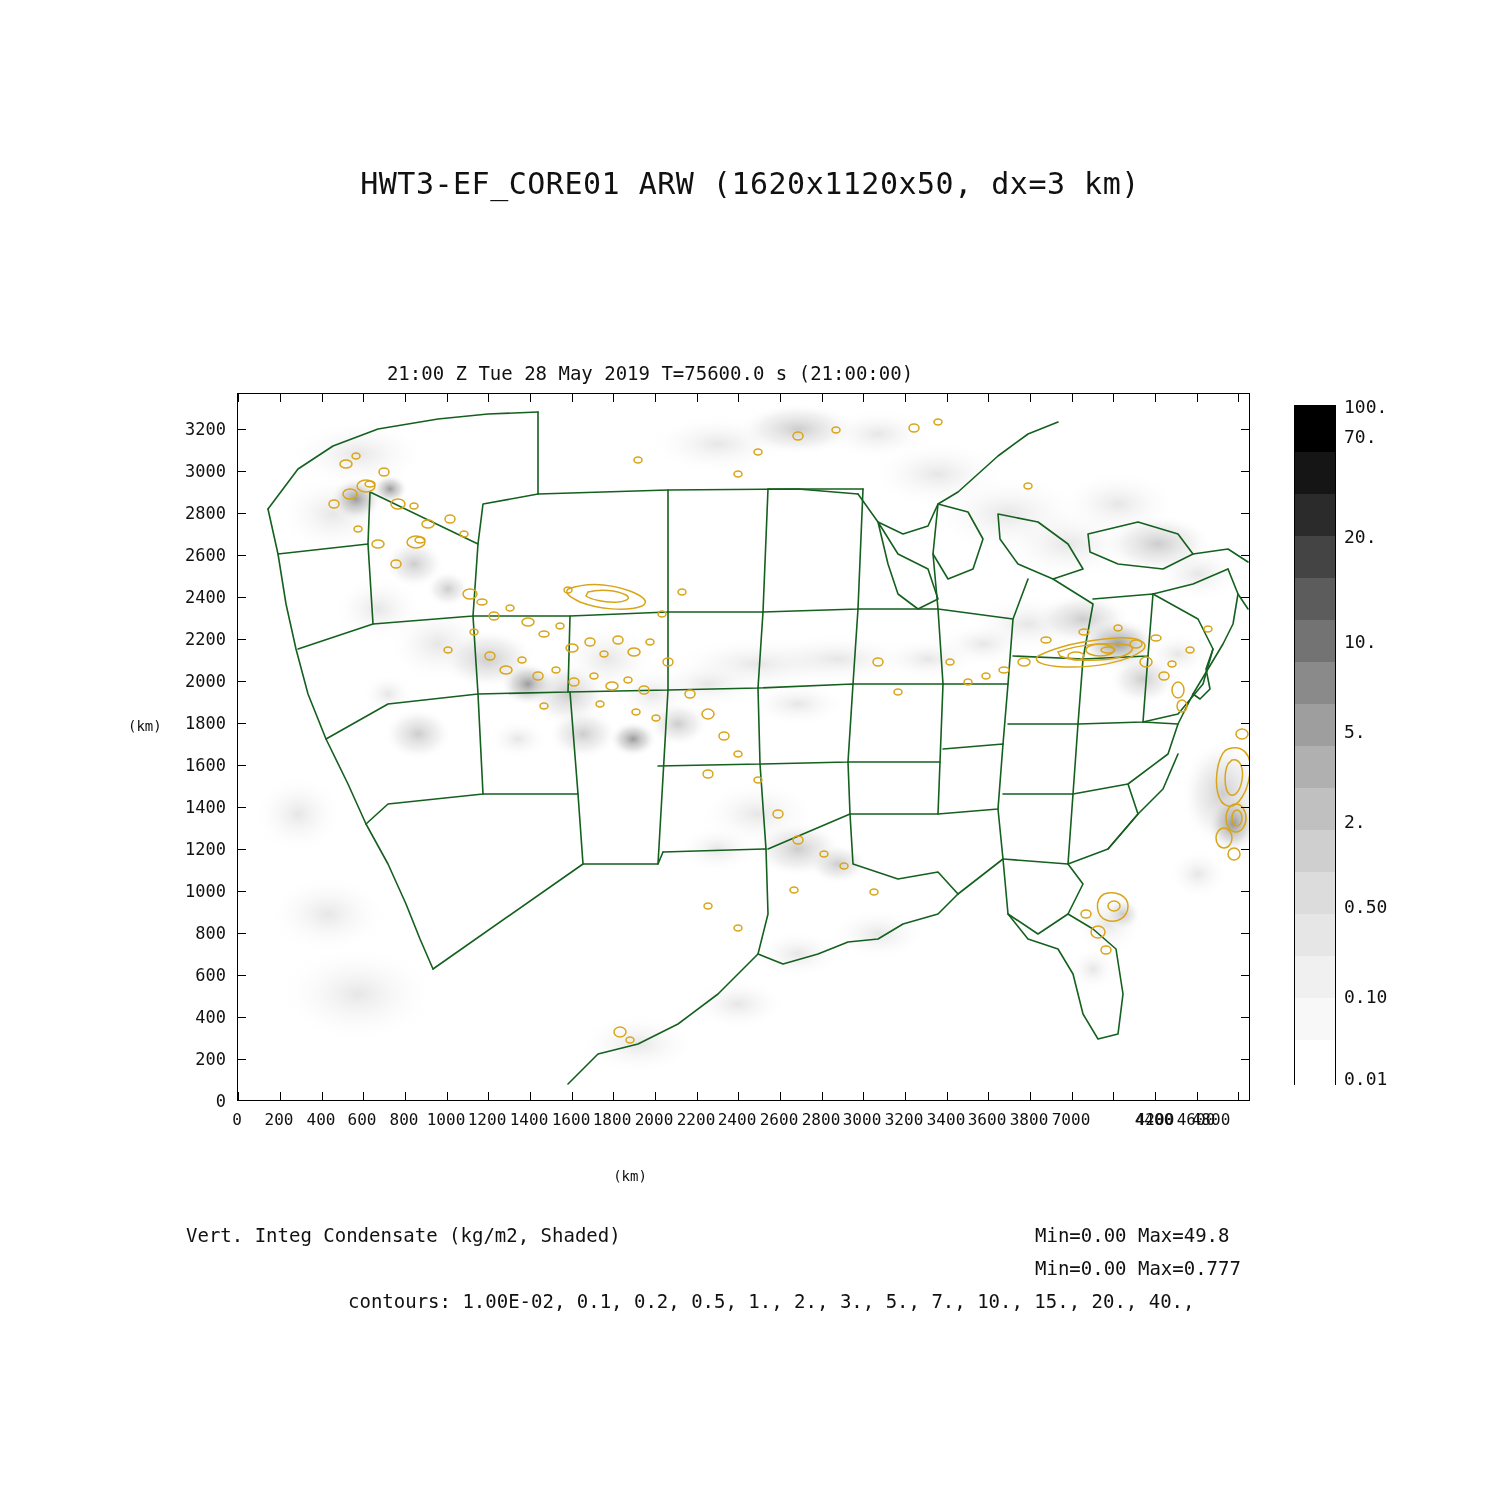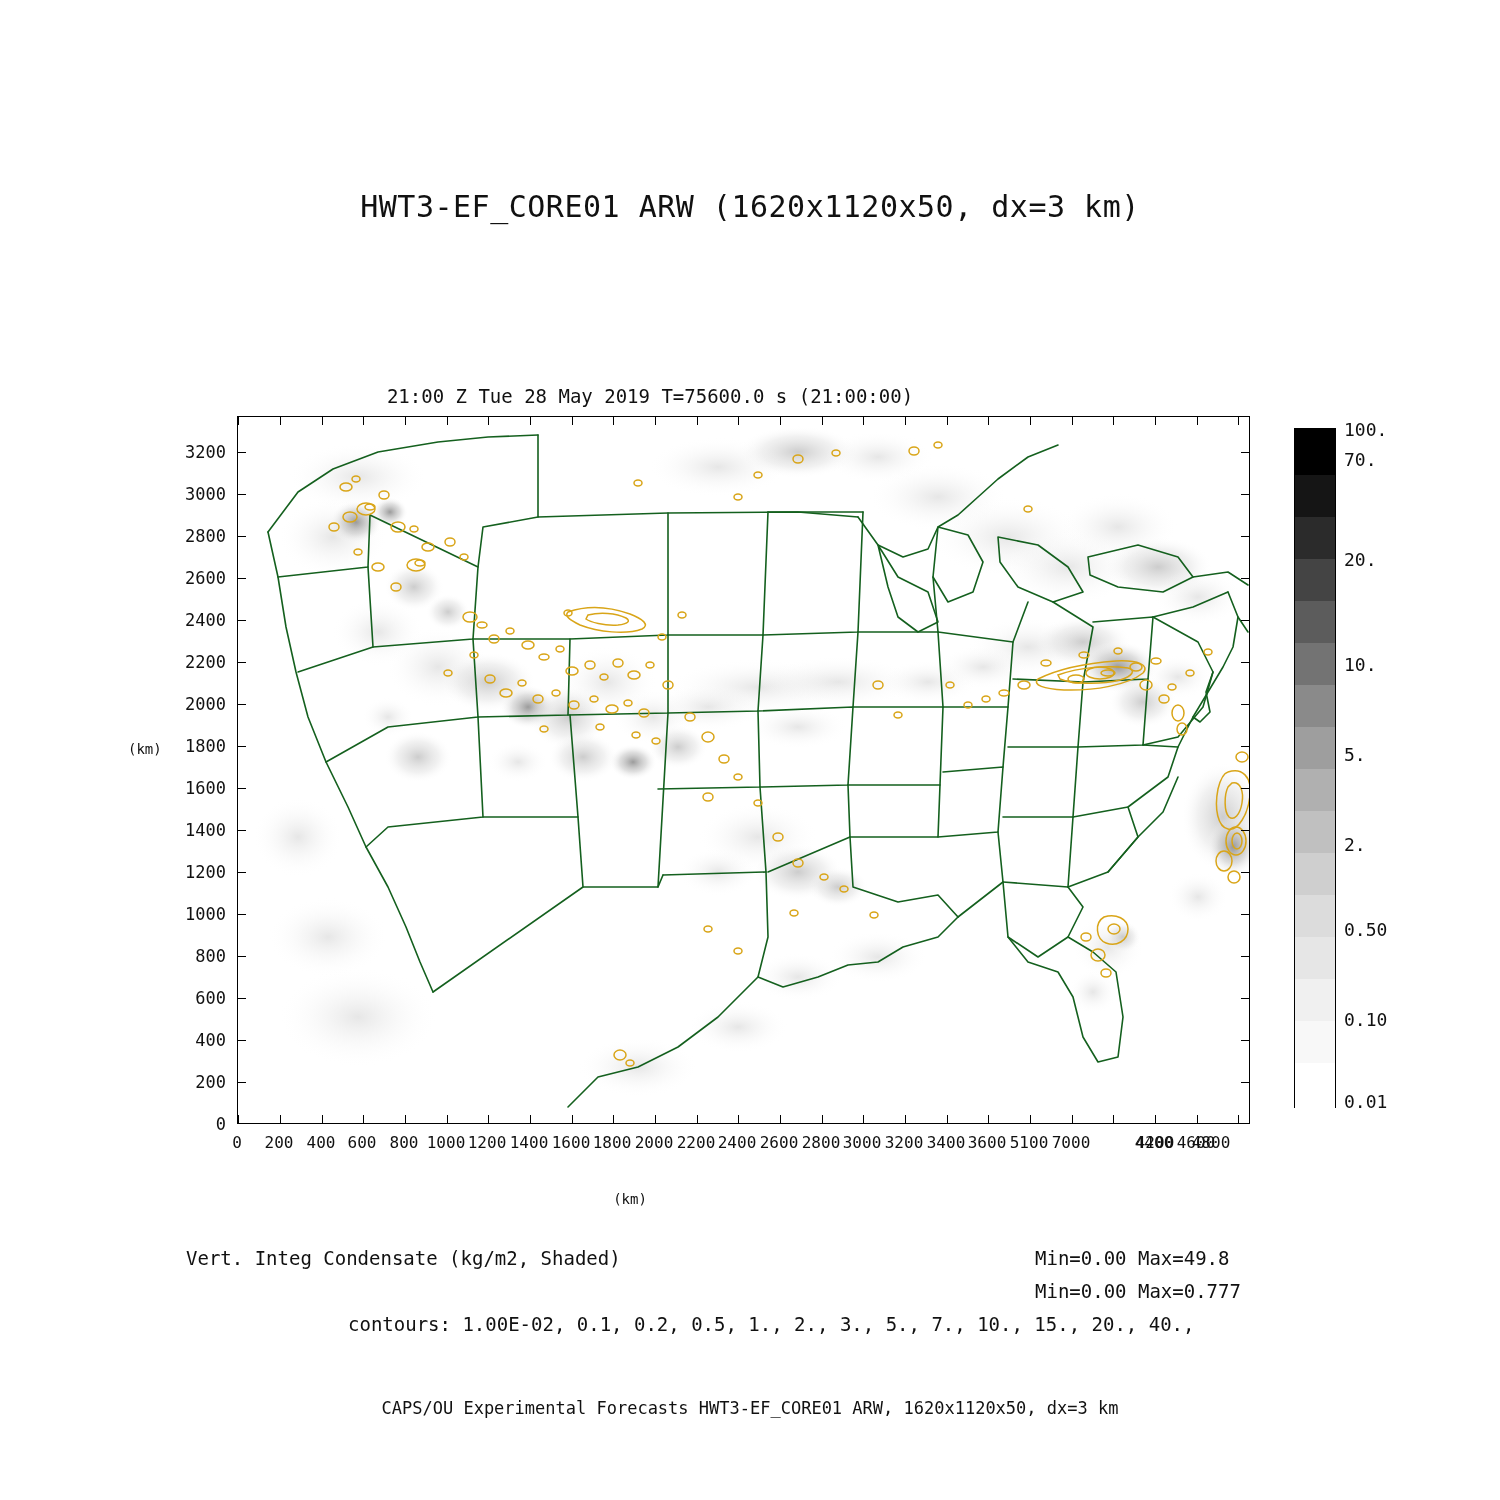--- a/index.html
+++ b/index.html
@@ -1,17 +1,17 @@
 <!DOCTYPE html>
 <html><head>
 <meta charset="utf-8">
 <style>
   html,body{margin:0;padding:0;background:#ffffff;}
   body{width:1500px;height:1500px;font-family:"DejaVu Sans Mono","Liberation Mono",monospace;color:#000;overflow:hidden;}
-  .page{position:relative;width:1500px;height:1180px;margin-top:23px;}
+  .page{position:relative;width:1500px;height:1180px;}
 
   .title{position:absolute;left:0;right:0;text-align:center;font-size:30px;letter-spacing:0.5px;color:#111;}
   #title-line1{top:166px;}
   #title-line2{top:228px;}
 
   .subtitle{position:absolute;left:0;right:0;text-align:center;font-size:19px;color:#111;}
   #plot-subtitle{top:362px;left:-200px;}
 
   
   .plot-frame{position:absolute;left:237px;top:393px;width:1013px;height:708px;border:1.5px solid #000;box-sizing:border-box;background:#fff;overflow:hidden;}
@@ -458,21 +458,21 @@
     <div class="xtick-label" style="left:585px;top:1110px">1800</div>
     <div class="xtick-label" style="left:627px;top:1110px">2000</div>
     <div class="xtick-label" style="left:669px;top:1110px">2200</div>
     <div class="xtick-label" style="left:710px;top:1110px">2400</div>
     <div class="xtick-label" style="left:752px;top:1110px">2600</div>
     <div class="xtick-label" style="left:794px;top:1110px">2800</div>
     <div class="xtick-label" style="left:835px;top:1110px">3000</div>
     <div class="xtick-label" style="left:877px;top:1110px">3200</div>
     <div class="xtick-label" style="left:919px;top:1110px">3400</div>
     <div class="xtick-label" style="left:960px;top:1110px">3600</div>
-    <div class="xtick-label" style="left:1002px;top:1110px">5100</div>
+    <div class="xtick-label" style="left:1002px;top:1110px">3800</div>
     <div class="xtick-label" style="left:1044px;top:1110px">7000</div>
     <div class="xtick-label" style="left:1128px;top:1110px">4200</div>
     <div class="xtick-label" style="left:1127px;top:1110px">4400</div>
     <div class="xtick-label" style="left:1169px;top:1110px">4600</div>
     <div class="xtick-label" style="left:1184px;top:1110px">4800</div>
   </div>
 
   <div class="cbar" id="colorbar">
       <div class="cbar-seg" style="height: 46px; background: rgb(0, 0, 0);"></div>
       <div class="cbar-seg" style="height: 42px; background: rgb(21, 21, 21);"></div>
@@ -500,15 +500,14 @@
       <div class="cbar-label" style="top: 811px;">2.</div>
       <div class="cbar-label" style="top: 896px;">0.50</div>
       <div class="cbar-label" style="top: 986px;">0.10</div>
       <div class="cbar-label" style="top: 1068px;">0.01</div>
     </div>
 
   <div class="ann" id="ann-left-1">Vert. Integ Condensate (kg/m2, Shaded)</div>
   <div class="ann" id="ann-right-1">Min=0.00 Max=49.8</div>
   <div class="ann" id="ann-right-2">Min=0.00 Max=0.777</div>
   <div class="ann" id="ann-contours">contours:  1.00E-02, 0.1, 0.2, 0.5, 1., 2., 3., 5., 7., 10., 15., 20., 40.,</div>
-  <div class="ann" id="footer">CAPS/OU Experimental Forecasts   HWT3-EF_CORE01 ARW, 1620x1120x50, dx=3 km</div>
 
 </div>
 
 </body></html>

